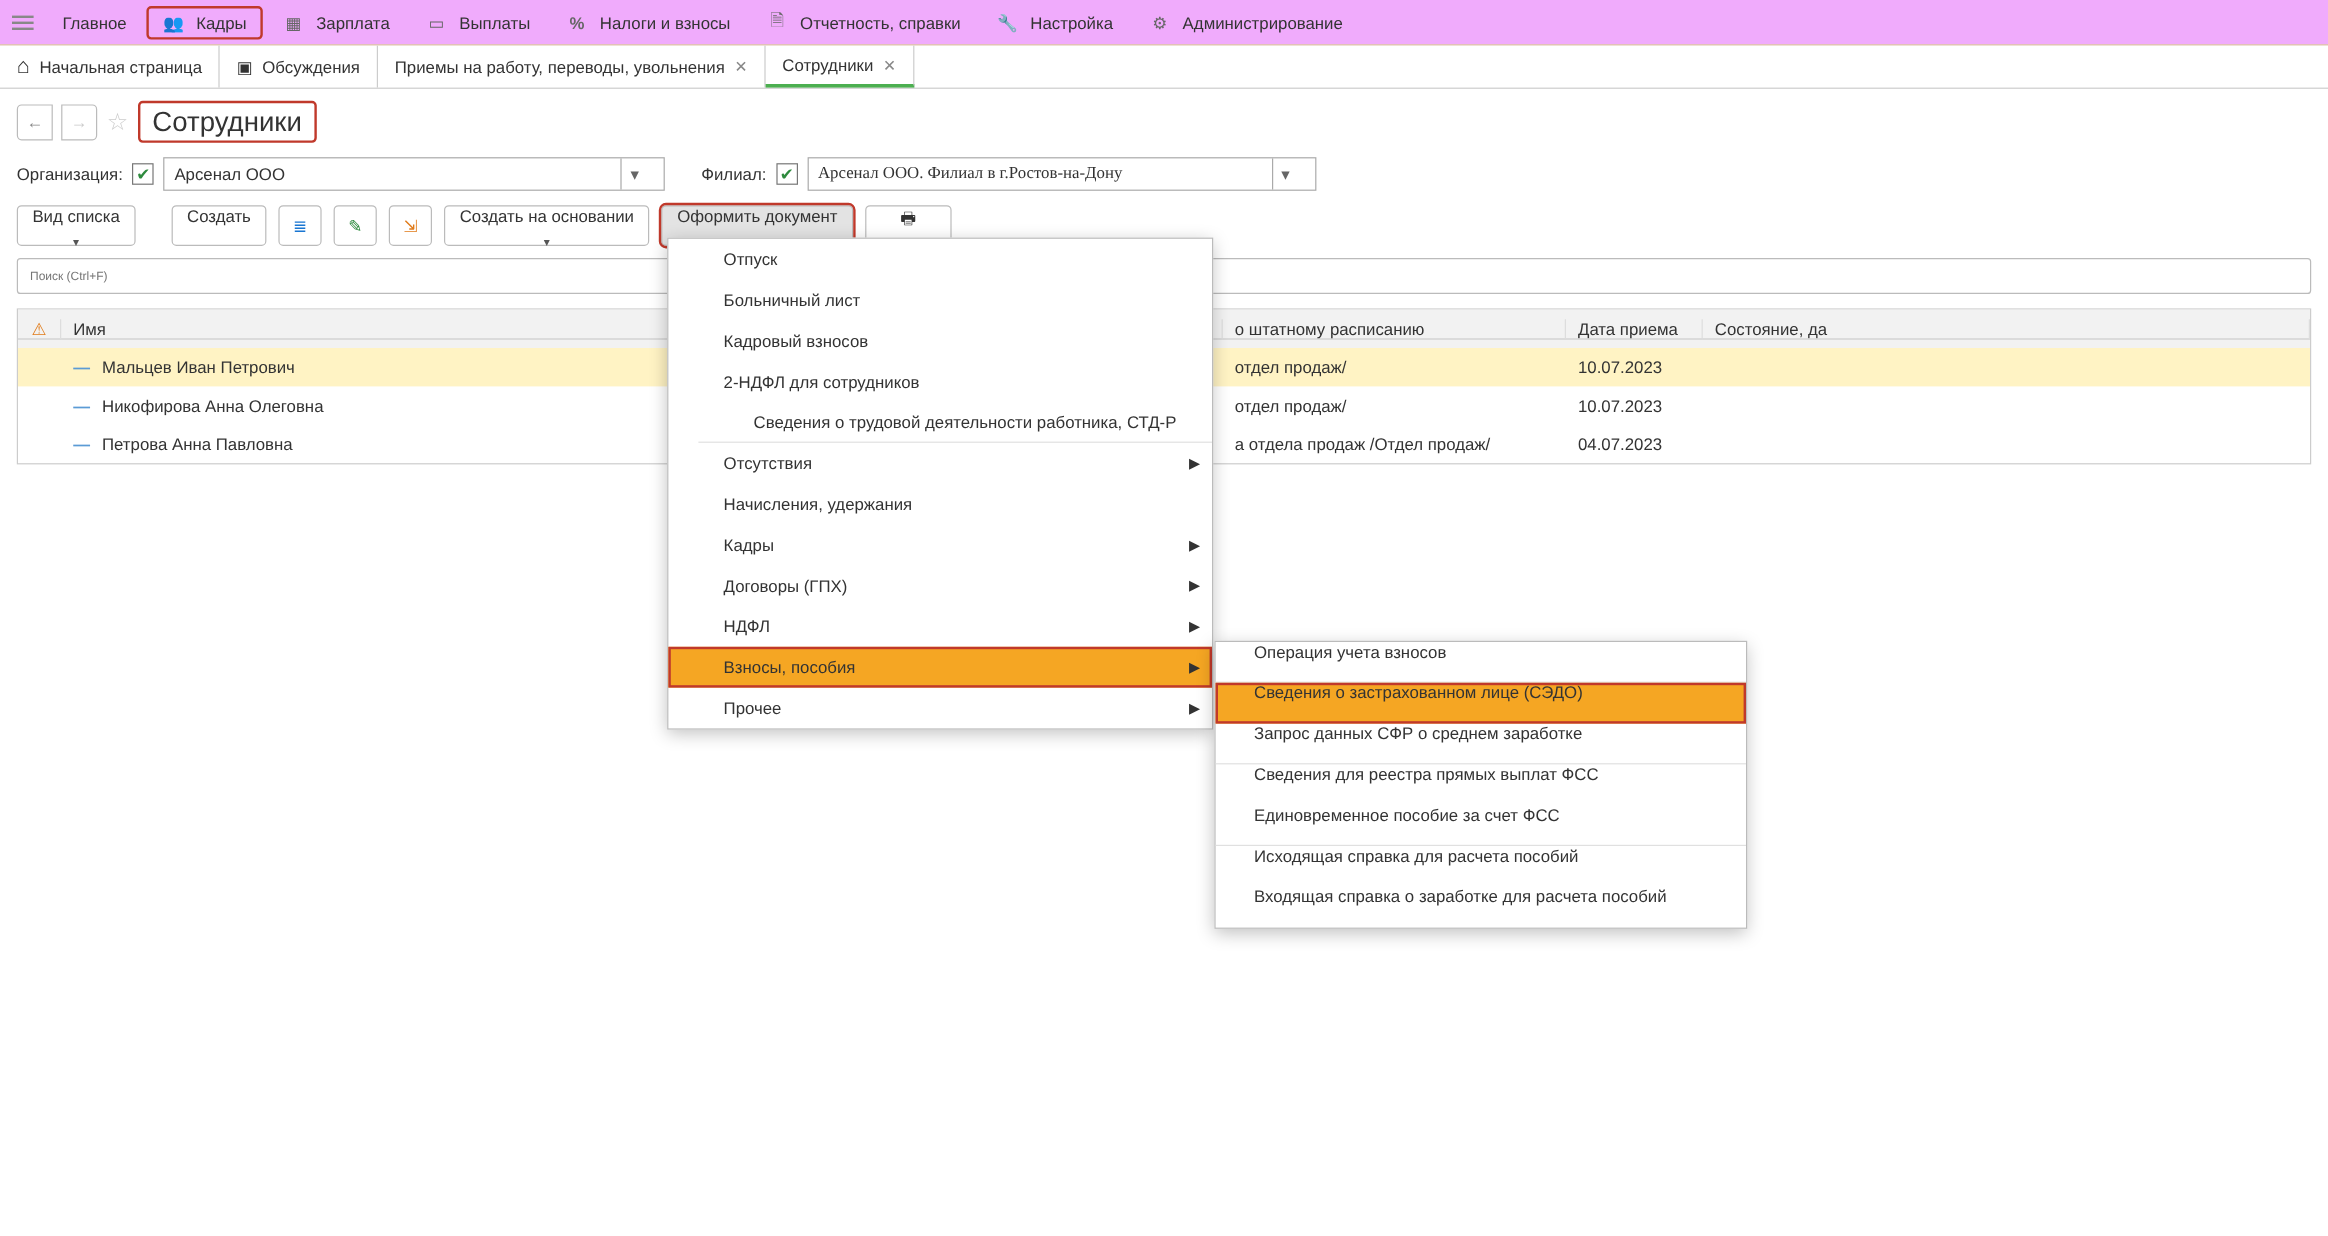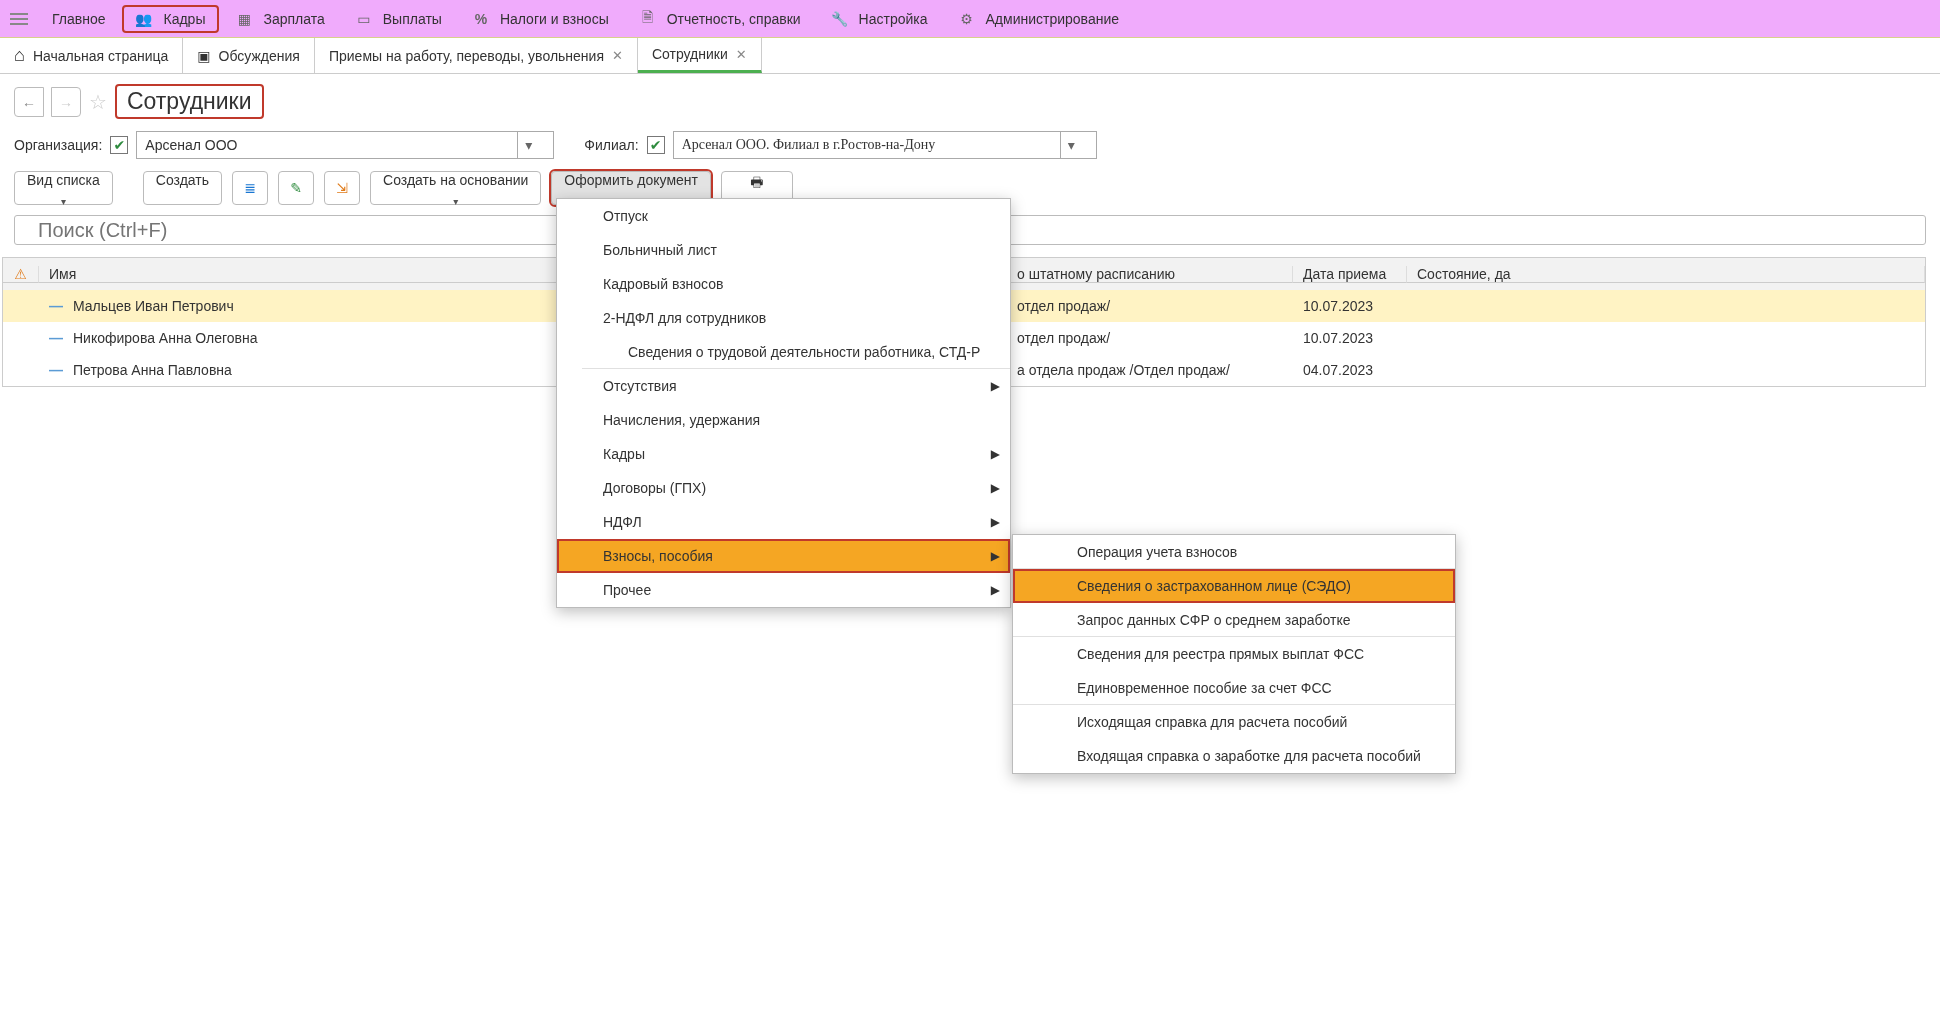--- a/index.html
+++ b/index.html
@@ -130,26 +130,26 @@
     outline-offset:0;
   }
   .icon-green { color:#2e8b3e; }
   .icon-blue  { color:#1976d2; }
   .icon-orange{ color:#e07b1a; }
 
   
   .search-row { padding:4px 14px; }
   .search-input {
     width:100%; height:30px; border:1px solid #bbb; border-radius:3px;
-    padding:0 23px; color:#14532d; font-size:20px;
+    padding:0 10px; color:#14532d; font-size:10px;
   }
 
   
   .grid {
-    margin:8px 14px 0 2px;
+    margin:8px 14px 0 14px;
     border:1px solid #ccc;
   }
   .grid .row { display:flex; align-items:center; height:32px; }
   .grid .header { background:#f2f2f2; color:#333; }
   .grid .header .cell { border-bottom:1px solid #ccc; border-right:1px solid #ddd; }
   .grid .cell { padding:0 10px; overflow:hidden; white-space:nowrap; }
   .cell-warn { width:36px; text-align:center; }
   .cell-name { width:968px; }
   .cell-sched{ width:286px; }
   .cell-date { width:114px; }
@@ -180,21 +180,21 @@
   }
 
   
   .submenu-panel {
     position:absolute;
     top:534px; left:1012px; width:444px;
     background:#fff; border:1px solid #bbb;
     box-shadow:0 4px 14px rgba(0,0,0,0.25);
   }
   .submenu-panel .m-item {
-    height:34px; display:flex; align-items:center; padding:0 18px 0 64px;
+    height:34px; display:flex; align-items:flex-start; padding:0 18px 0 32px;
     cursor:pointer; color:#333;
   }
   .submenu-panel .m-item.sep-after { border-bottom:1px solid #e0e0e0; }
   .submenu-panel .m-item.selected {
     background:#f5a623;
     outline:2px solid #c0392b;
     outline-offset:-2px;
   }
 
   

